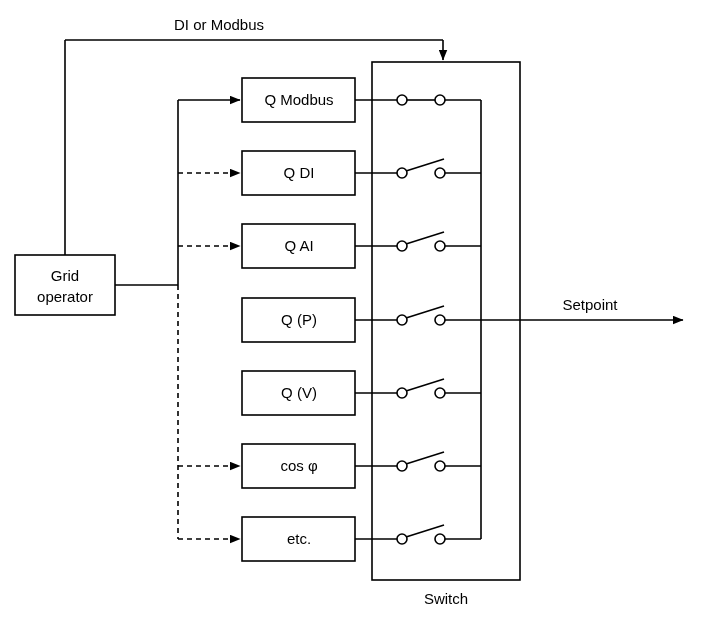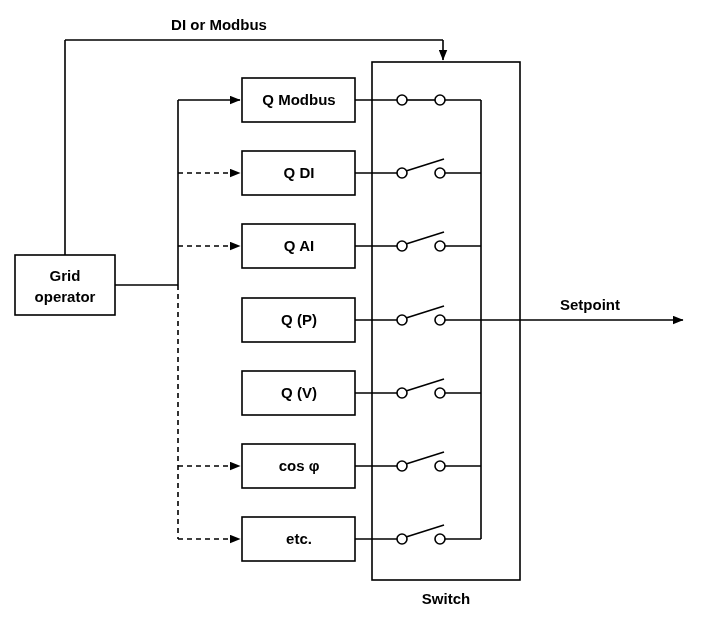--- a/index.html
+++ b/index.html
@@ -1,21 +1,20 @@
 <!DOCTYPE html>
 <html><head>
 <meta charset="utf-8">
 <style>
   html,body{margin:0;padding:0;background:#ffffff;}
   .stage{
     position:relative;
     width:624px;height:623px;
     background:#ffffff;
     font-family:"Liberation Sans",sans-serif;
-    font-weight:bold;
   }
   svg{display:block;}
   .ln{stroke:#000000;stroke-width:1.6;fill:none;}
   .dashed{stroke-dasharray:5 4;}
   .box{fill:#ffffff;stroke:#000000;stroke-width:1.6;}
   .term{fill:#ffffff;stroke:#000000;stroke-width:1.6;}
   text{fill:#000000;font-size:15px;}
   .lbl{text-anchor:middle;}
 </style>
 </head>

